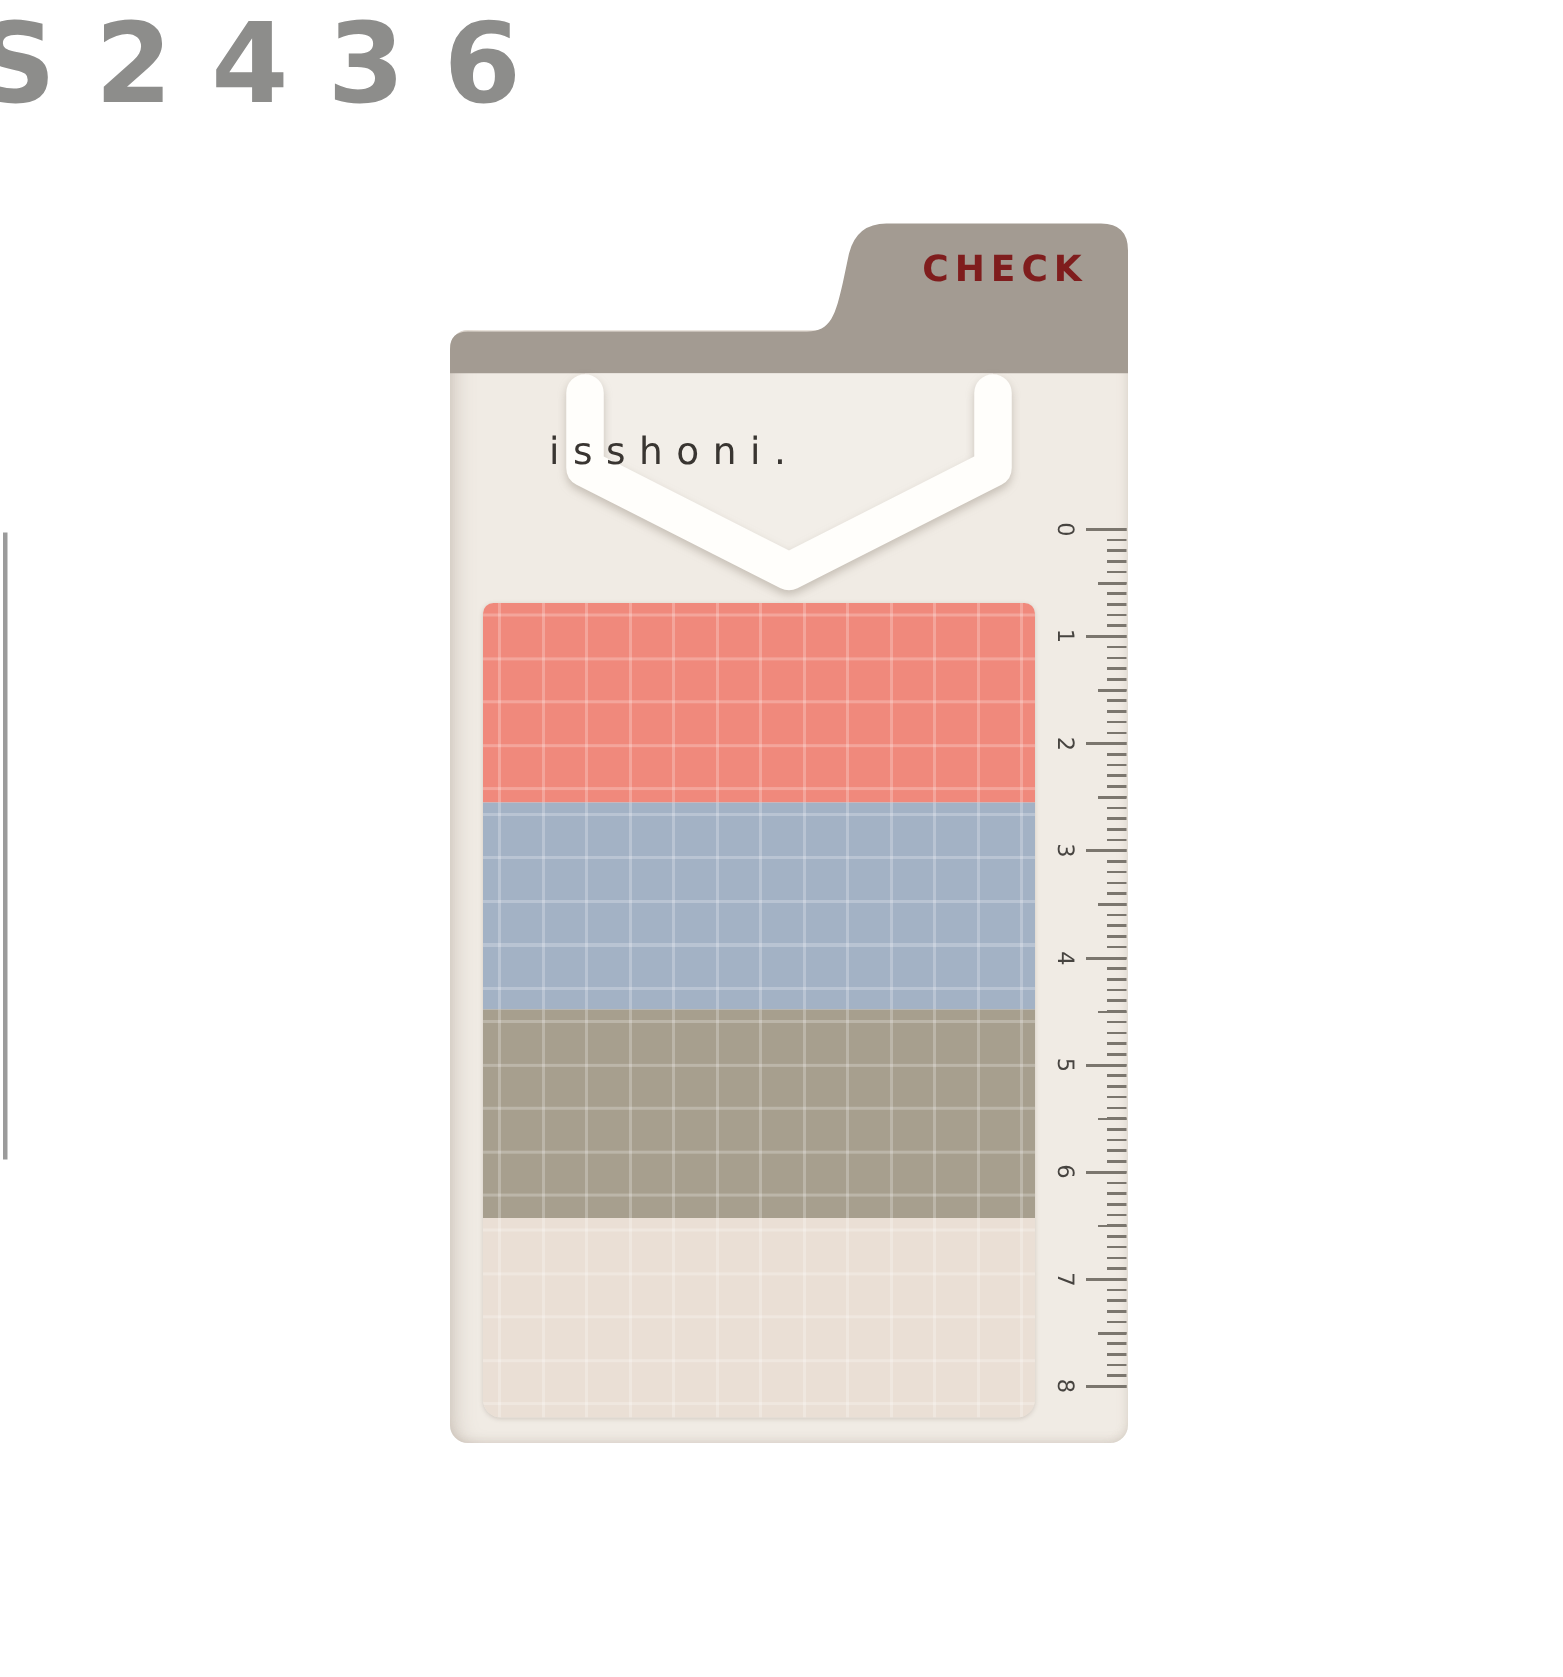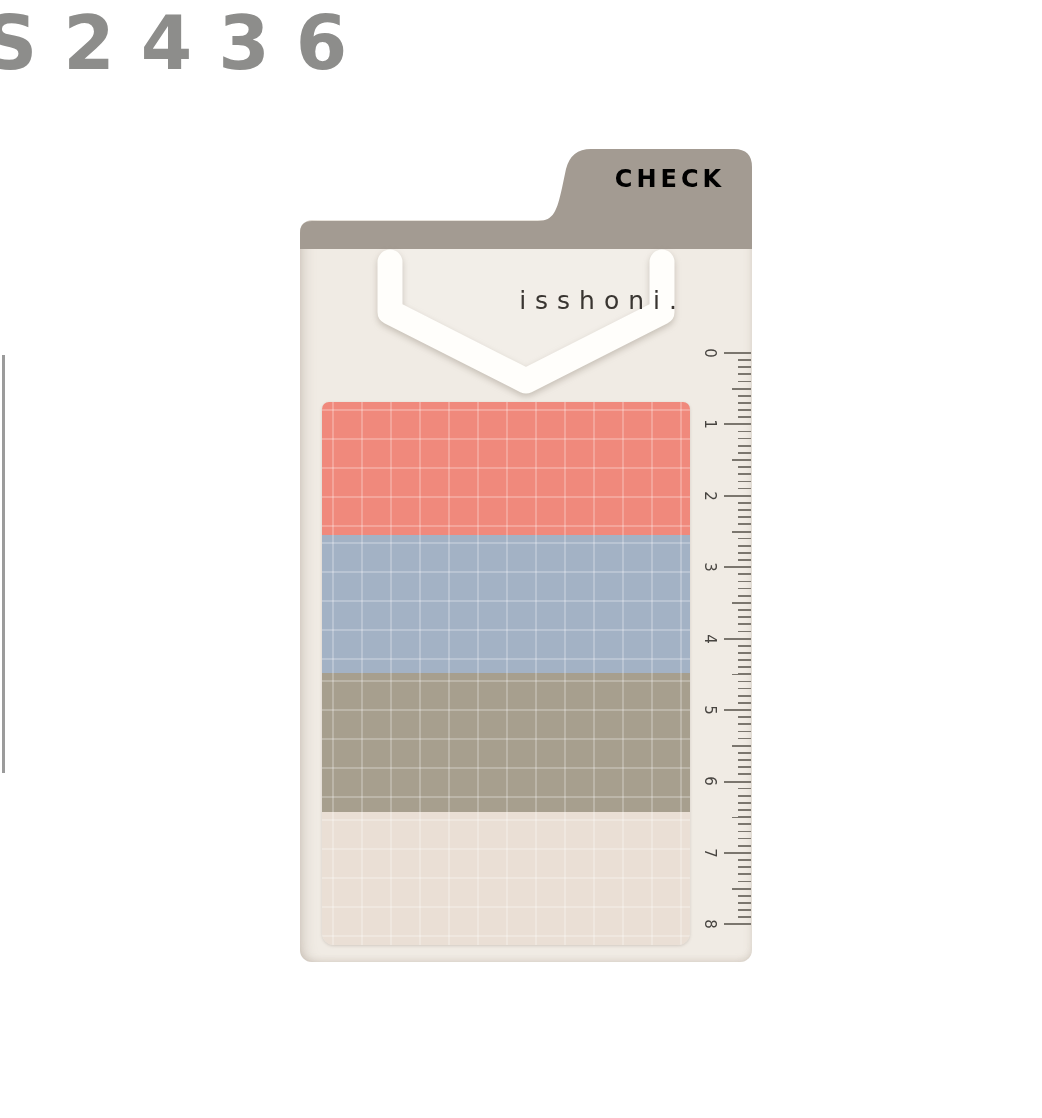--- a/index.html
+++ b/index.html
@@ -23,21 +23,21 @@
                         inset 0 -4px 8px -4px rgba(145,130,115,.20);}
 
   .header-svg{position:absolute;left:0;top:0;width:452px;height:102px;}
 
   .check-label{position:absolute;left:288px;top:17px;width:164px;height:30px;
                text-align:center;font-size:24px;font-weight:bold;letter-spacing:4px;
                color:#2b2926;line-height:30px;}
 
   .clip-svg{position:absolute;left:60px;top:90px;width:332px;height:180px;}
 
-  .brand{position:absolute;left:66px;top:140px;width:320px;height:28px;text-align:right;
+  .brand{position:absolute;left:66px;top:140px;width:320px;height:28px;text-align:left;
          font-size:25px;letter-spacing:9px;color:#393531;line-height:28px;font-weight:500;}
 
   
   .pads{position:absolute;left:22px;top:255px;width:368px;height:543px;
         border-radius:7px 7px 12px 12px;overflow:hidden;
         box-shadow:0 1px 3px rgba(120,105,90,.25), inset -3px 0 5px -2px rgba(0,0,0,.06);}
   .pad{width:100%;
        background-image:
          repeating-linear-gradient(to right, rgba(255,255,255,.24) 0 2px, transparent 2px 29px),
          repeating-linear-gradient(to bottom, rgba(255,255,255,.24) 0 2px, transparent 2px 29px);
@@ -72,21 +72,21 @@
   <div class="left-line" style="background-color: rgb(155, 155, 155);"></div>
 
   <div class="product">
 
     <div class="card-body" style="background-color: rgb(240, 235, 228);"></div>
 
     <svg class="header-svg" viewBox="0 0 452 102" xmlns="http://www.w3.org/2000/svg">
       <path d="M0,102 L0,86 Q0,74 12,74 L238,74 C254,74 257,63 262,41 L266,22 Q271,2 291,2 L434,2 Q452,2 452,20 L452,102 Z" fill="#a39b92" style="fill: rgb(163, 155, 146);"></path>
     </svg>
 
-    <div class="check-label" style="color: #000000;">CHECK</div>
+    <div class="check-label" style="color: #7f1d1d;">CHECK</div>
 
     <svg class="clip-svg" viewBox="0 0 332 180" xmlns="http://www.w3.org/2000/svg">
       <polygon points="30,12 30,75 166,144 302,75 302,12" fill="#f2eee8" style="fill: rgb(242, 238, 232);"></polygon>
       <path d="M30,25 L30,75 L166,144 L302,75 L302,25" fill="none" stroke="#fffefb" stroke-width="25" stroke-linecap="round" stroke-linejoin="round" style="filter: drop-shadow(rgba(120, 108, 95, 0.35) 0px 3px 3px); stroke: rgb(255, 254, 251);"></path>
     </svg>
 
     <div class="brand" style="color: rgb(57, 53, 49);">isshoni.</div>
 
     <div class="pads">
       <div class="pad p0" style="background-color: rgb(240, 137, 124);"></div>

